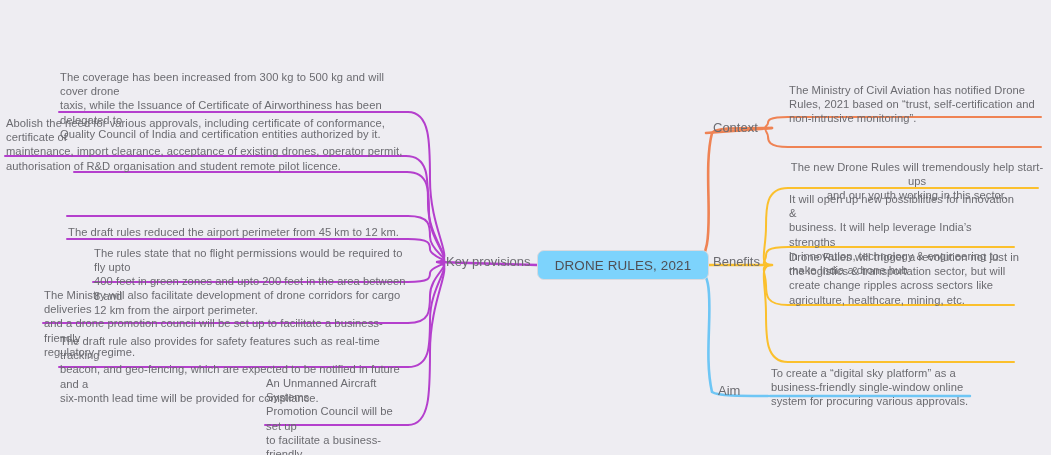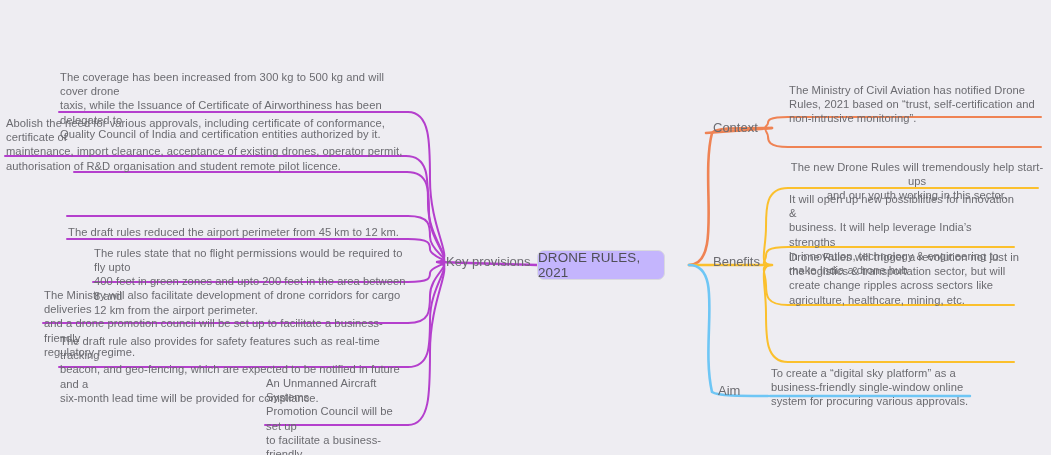--- a/index.html
+++ b/index.html
@@ -32,22 +32,22 @@
     font-size:13px;
     line-height:14px;
     color:#6b6b70;
     white-space:nowrap;
   }
 
   
   #root{
     position:absolute;
     left:537px;top:250px;
-    width:128px;height:30px;
-    background:#c4b5fd;
+    width:172px;height:30px;
+    background:#7dd3fc;
     border:1.2px solid #d9d9de;
     border-radius:7px;
     box-sizing:border-box;
     display:flex;align-items:center;justify-content:center;
     font-size:13.4px;
     color:#4f4f55;
     letter-spacing:.15px;
     box-shadow:0 0 0 0 rgba(0,0,0,0);
   }
 </style>

